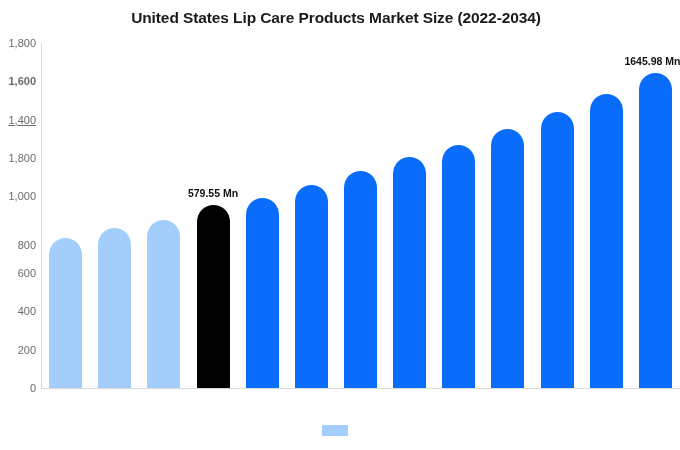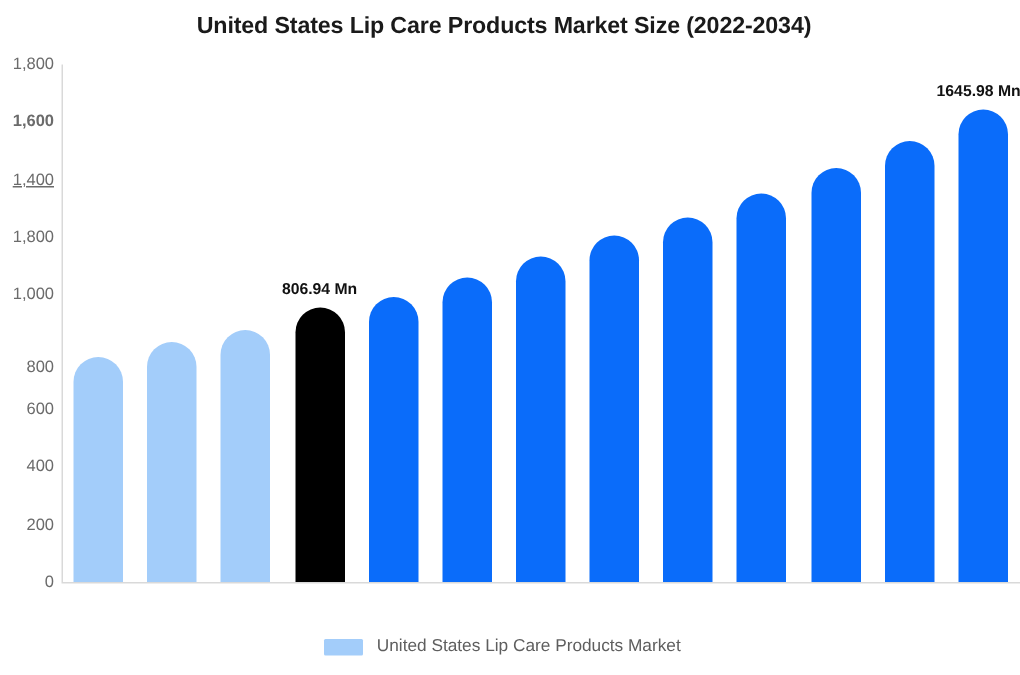--- a/index.html
+++ b/index.html
@@ -99,33 +99,32 @@
 
   <div id="y-axis-line"></div>
   <div id="x-axis-line"></div>
 
   <div id="plot">
     <div id="bars">
         <div class="bar" style="left: 8.07692px; width: 33px; height: 150.075px; background: rgb(163, 205, 250);"></div>
         <div class="bar" style="left: 57.2308px; width: 33px; height: 160.042px; background: rgb(163, 205, 250);"></div>
         <div class="bar" style="left: 106.385px; width: 33px; height: 168.092px; background: rgb(163, 205, 250);"></div>
         <div class="bar" style="left: 155.538px; width: 33px; height: 182.677px; background: rgb(0, 0, 0);"></div>
-        <div class="dlabel" style="top: 144.322px; left: 172.038px; transform: translateX(-50%);">806.94 Mn</div>
+        <div class="dlabel" style="top: 144.322px; left: 172.038px; transform: translateX(-50%);">579.55 Mn</div>
         <div class="bar" style="left: 204.692px; width: 33px; height: 189.942px; background: rgb(10, 108, 250);"></div>
         <div class="bar" style="left: 253.846px; width: 33px; height: 203.167px; background: rgb(10, 108, 250);"></div>
         <div class="bar" style="left: 303px; width: 33px; height: 217.158px; background: rgb(10, 108, 250);"></div>
         <div class="bar" style="left: 352.154px; width: 33px; height: 230.958px; background: rgb(10, 108, 250);"></div>
         <div class="bar" style="left: 401.308px; width: 33px; height: 243.033px; background: rgb(10, 108, 250);"></div>
         <div class="bar" style="left: 450.462px; width: 33px; height: 258.75px; background: rgb(10, 108, 250);"></div>
         <div class="bar" style="left: 499.615px; width: 33px; height: 276px; background: rgb(10, 108, 250);"></div>
         <div class="bar" style="left: 548.769px; width: 33px; height: 293.825px; background: rgb(10, 108, 250);"></div>
         <div class="bar" style="left: 597.923px; width: 33px; height: 315.479px; background: rgb(10, 108, 250);"></div>
         <div class="dlabel" style="top: 11.5205px; left: 611.423px; transform: translateX(-50%);">1645.98 Mn</div>
       </div>
   </div>
 
 
   <div id="legend">
     <span id="legend-swatch" style="background: rgb(163, 205, 250);"></span>
-    <span id="legend-label">United States Lip Care Products Market</span>
   </div>
 
 </div>
 
 </body></html>

